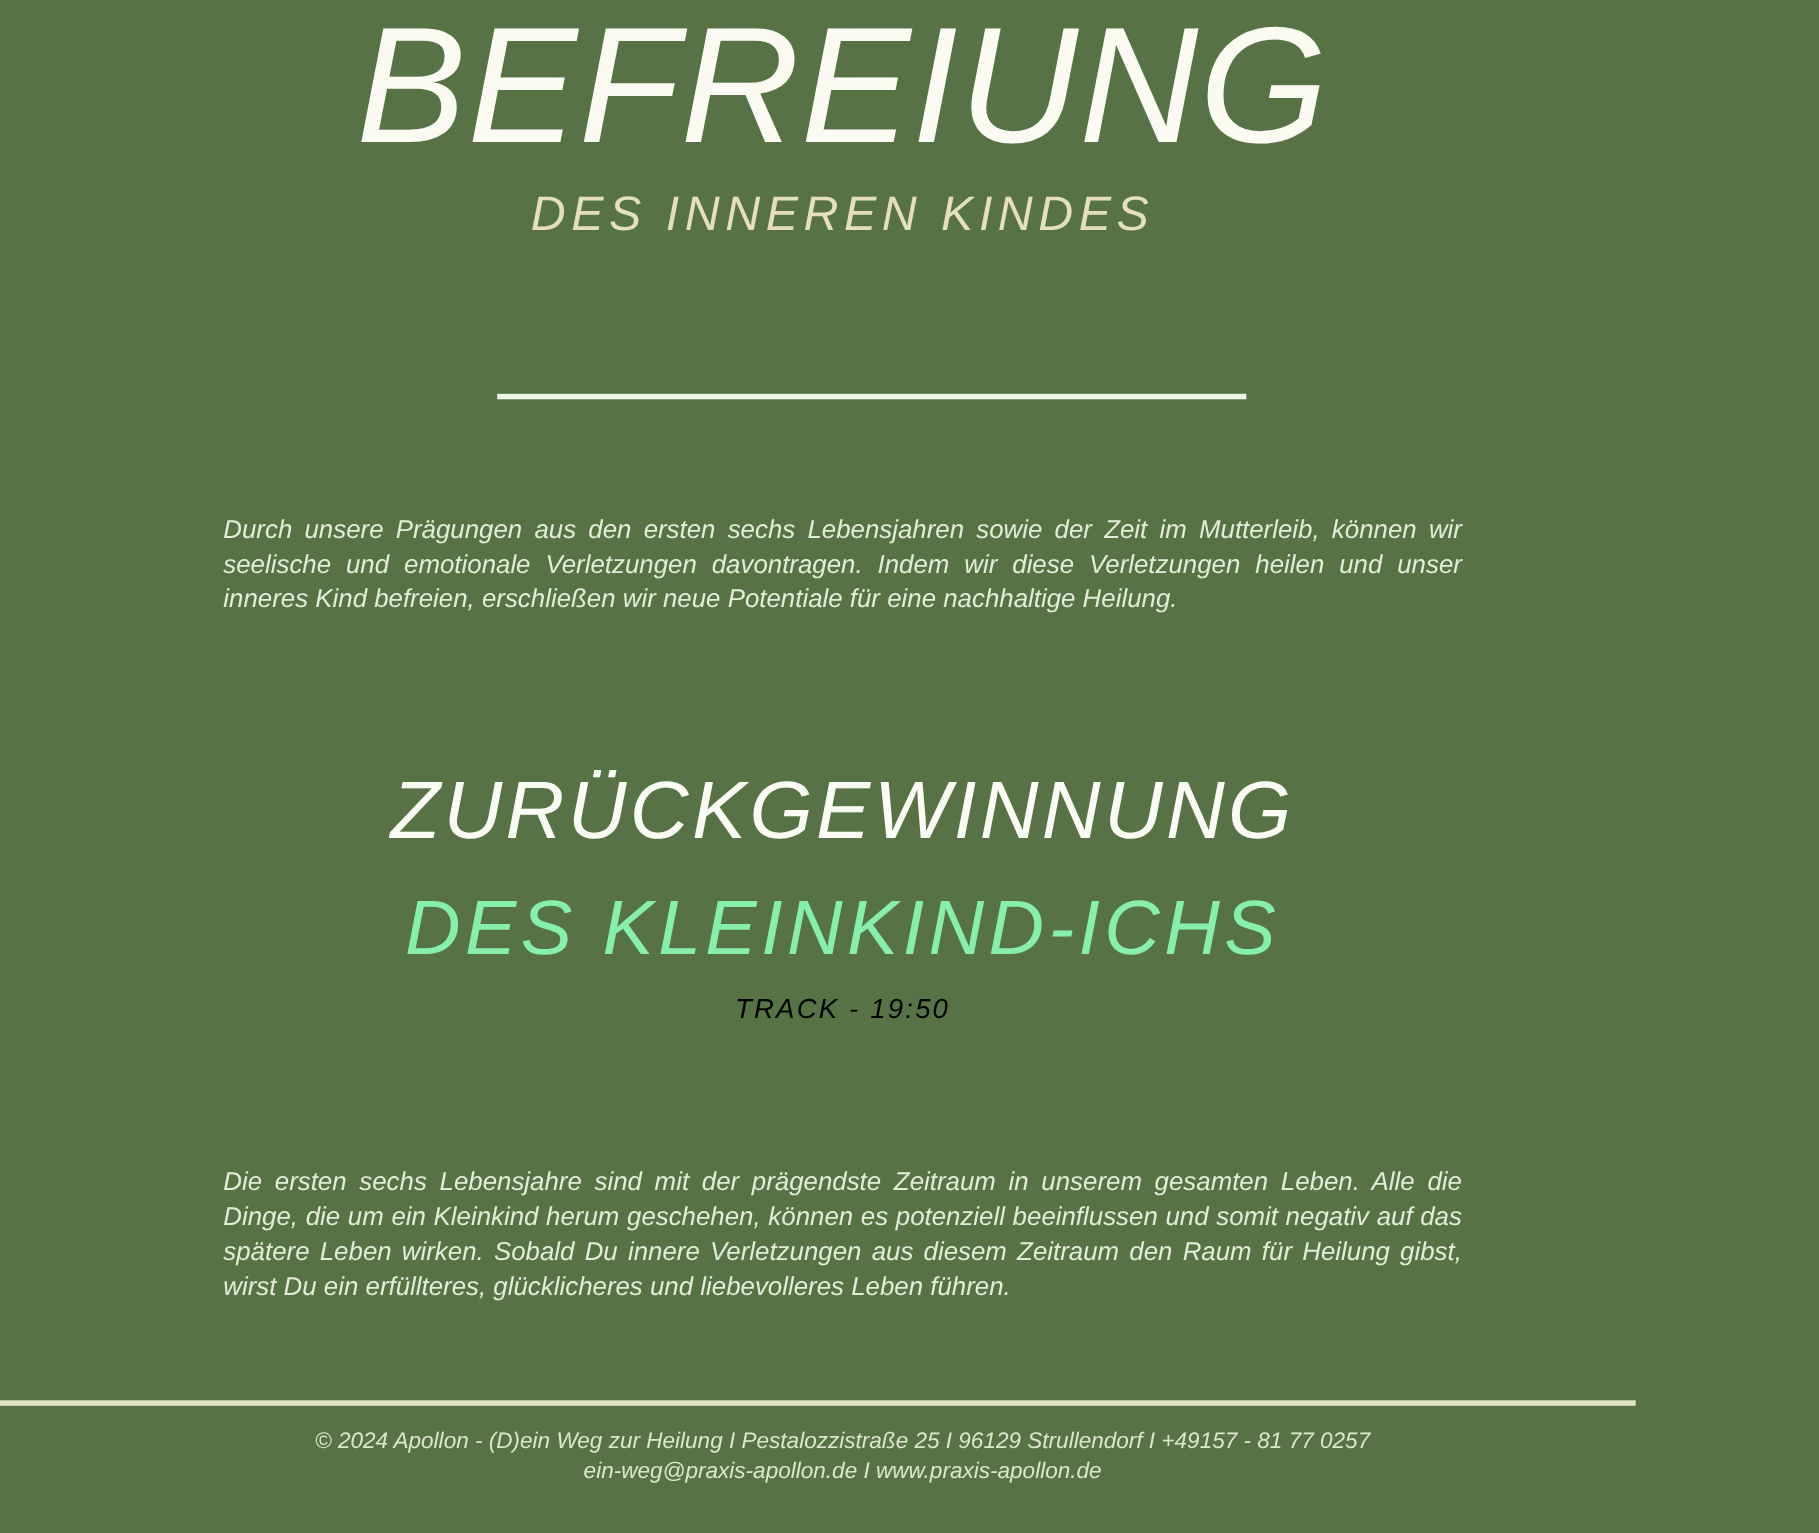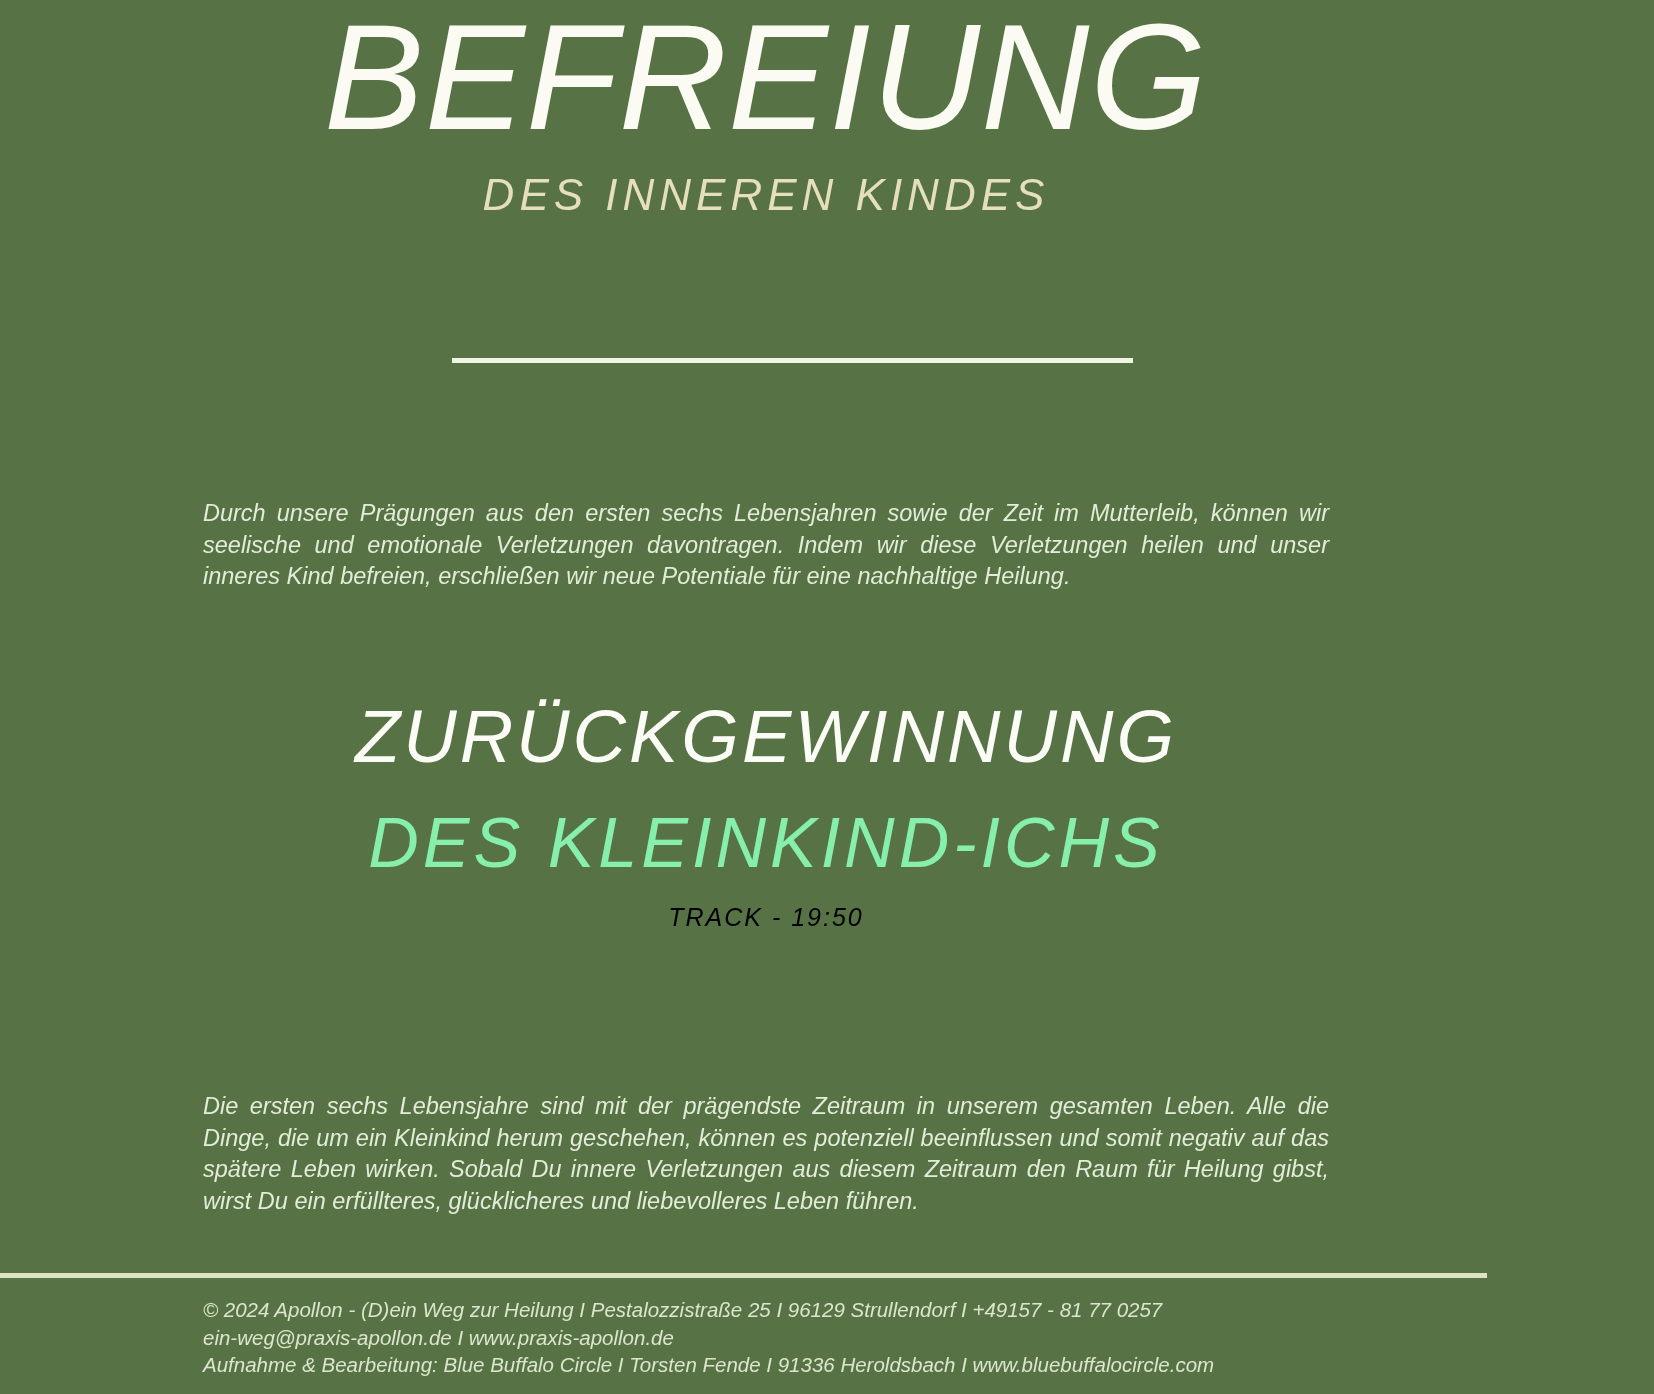--- a/index.html
+++ b/index.html
@@ -52,21 +52,20 @@
     width: 681px;
     height: 5px;
     background: #eff4e4;
   }
   .para {
     font-size: 23.5px;
     line-height: 31.5px;
     font-weight: 400;
     color: #e3ecd8;
     text-align: justify;
-    margin-top: 32px;
   }
   .p1 { top: 466px; }
   .h3 {
     top: 700px;
     text-align: center;
     font-size: 74px;
     line-height: 1;
     font-weight: 300;
     letter-spacing: 3px;
     color: #fcfcf6;
@@ -97,21 +96,21 @@
     left: 0;
     width: 1487px;
     height: 5px;
     background: #dde4c6;
   }
   .footer {
     top: 1296px;
     font-size: 20.5px;
     line-height: 27.5px;
     color: #dce5cd;
-    text-align: left;
+    text-align: center;
   }
   .footer div { white-space: nowrap; }
 </style>
 </head>
 <body>
 
 <div class="poster">
 
   <div class="col h1">BEFREIUNG</div>
 
@@ -127,16 +126,15 @@
 
   <div class="col track">TRACK - 19:50</div>
 
   <div class="col para p2">Die ersten sechs Lebensjahre sind mit der prägendste Zeitraum in unserem gesamten Leben. Alle die Dinge, die um ein Kleinkind herum geschehen, können es potenziell beeinflussen und somit negativ auf das spätere Leben wirken. Sobald Du innere Verletzungen aus diesem Zeitraum den Raum für Heilung gibst, wirst Du ein erfüllteres, glücklicheres und liebevolleres Leben führen.</div>
 
   <div class="footer-divider"></div>
 
   <div class="col footer">
     <div>© 2024 Apollon - (D)ein Weg zur Heilung I Pestalozzistraße 25 I 96129 Strullendorf I +49157 - 81 77 0257</div>
     <div>ein-weg@praxis-apollon.de I www.praxis-apollon.de</div>
-    <div>Aufnahme &amp; Bearbeitung: Blue Buffalo Circle I Torsten Fende I 91336 Heroldsbach I www.bluebuffalocircle.com</div>
   </div>
 
 </div>
 
 </body></html>

